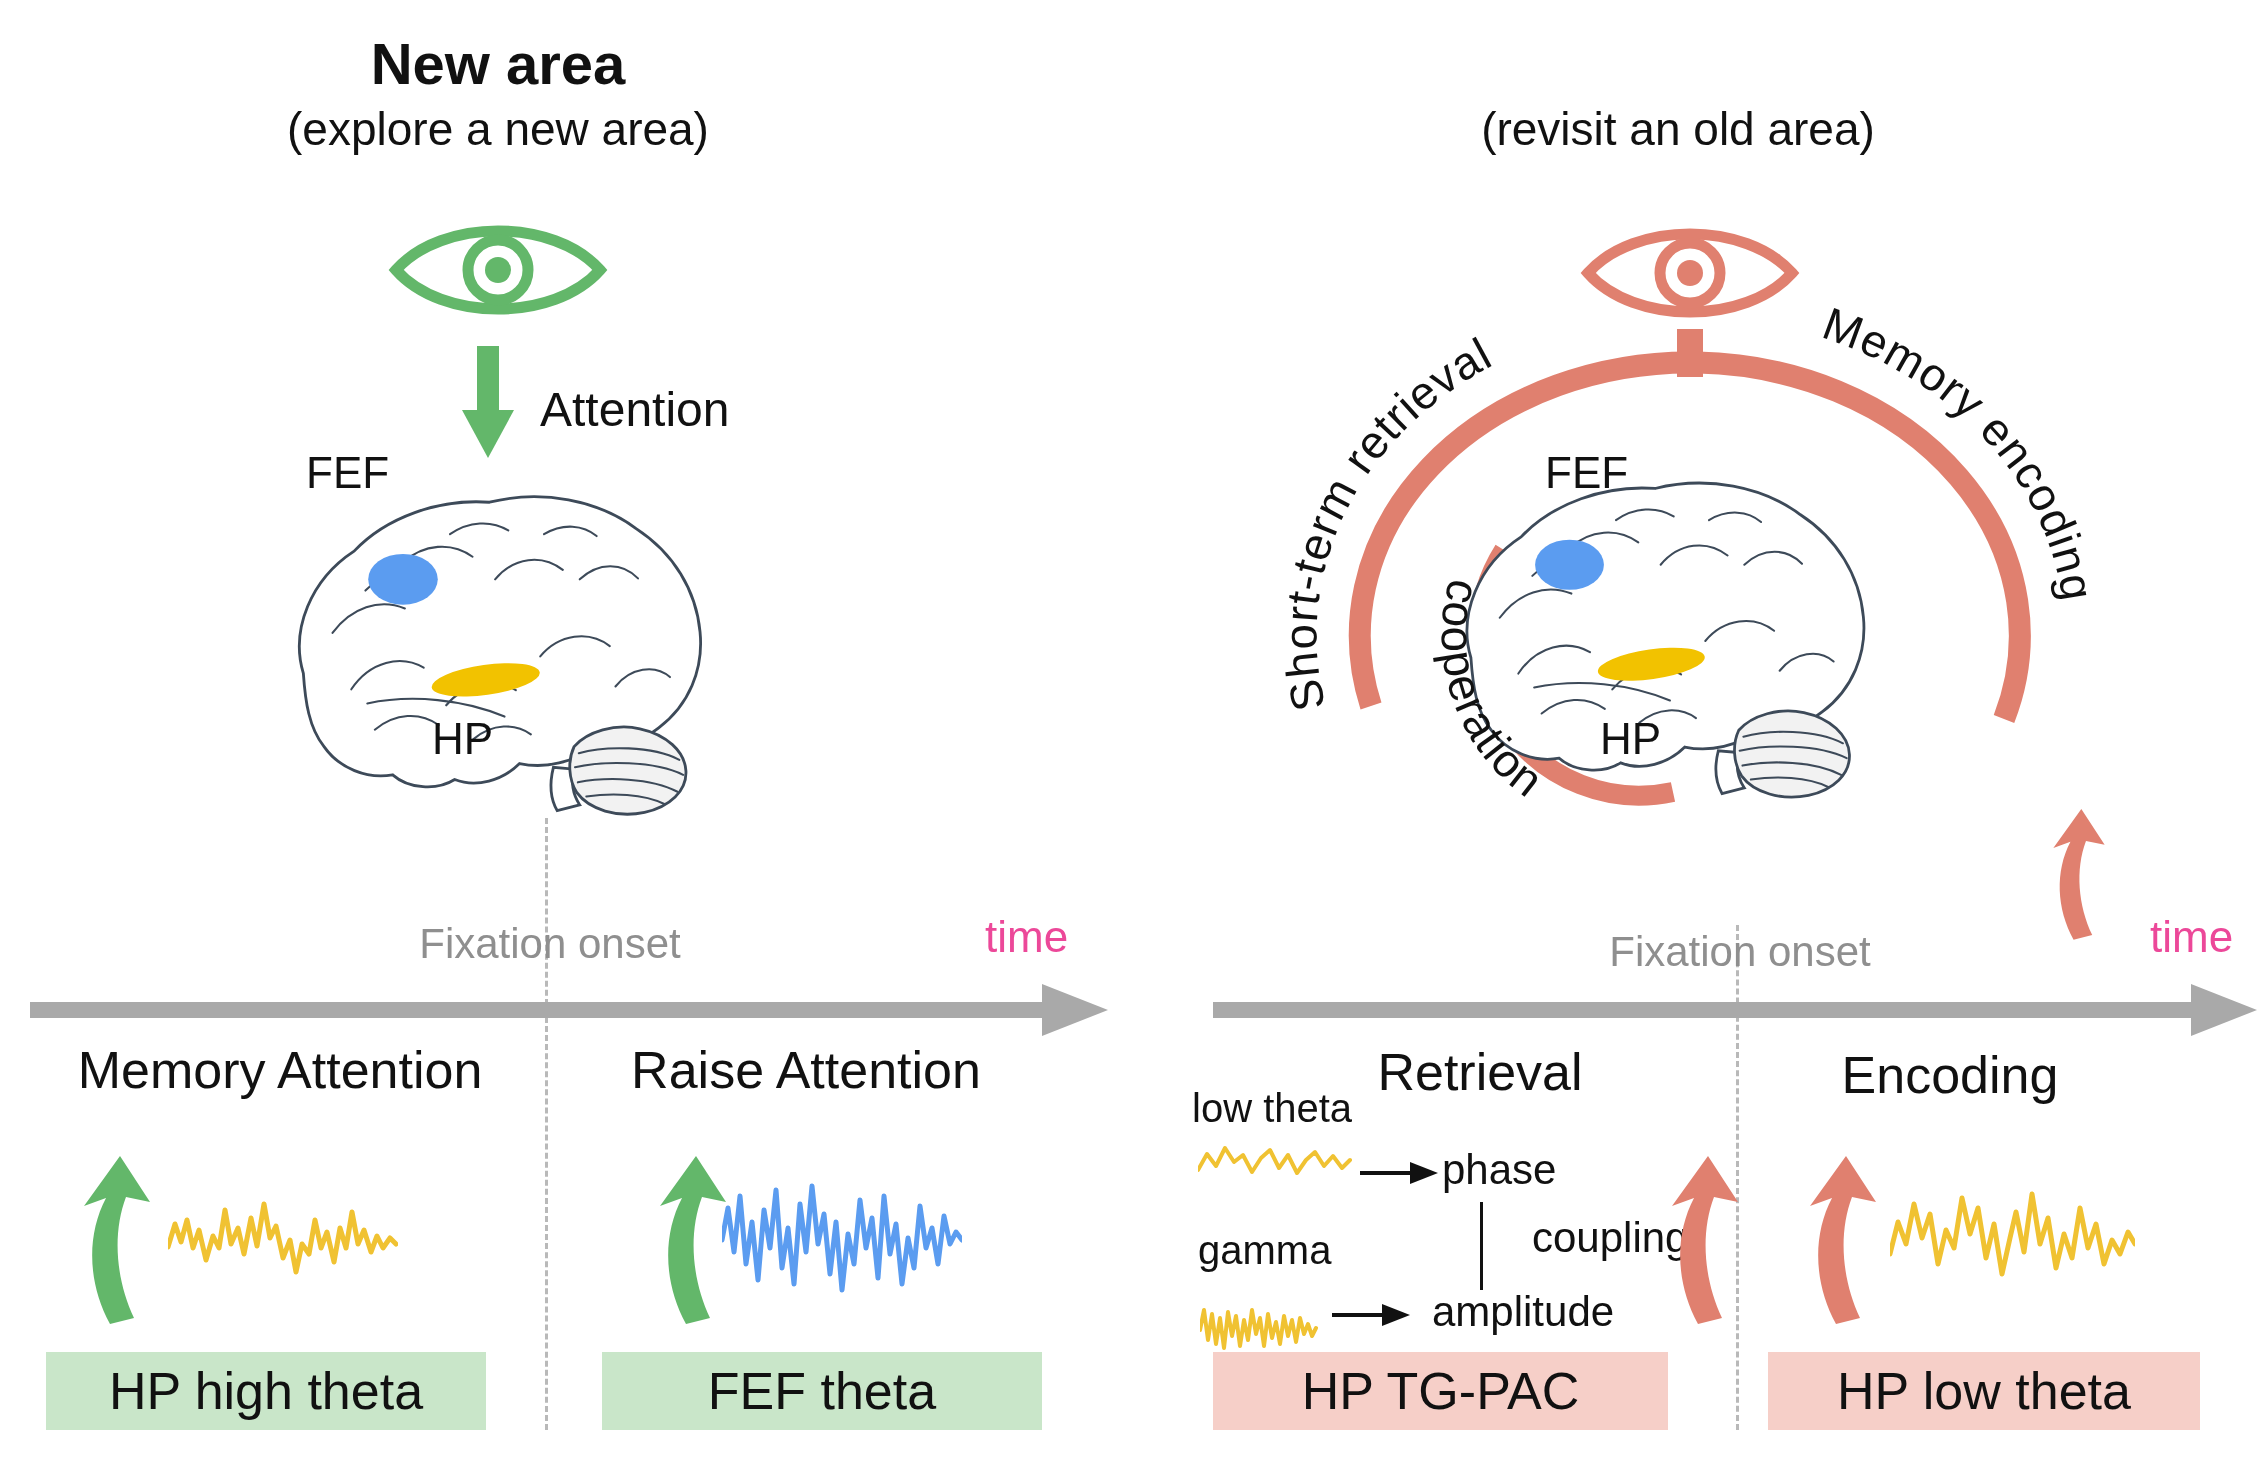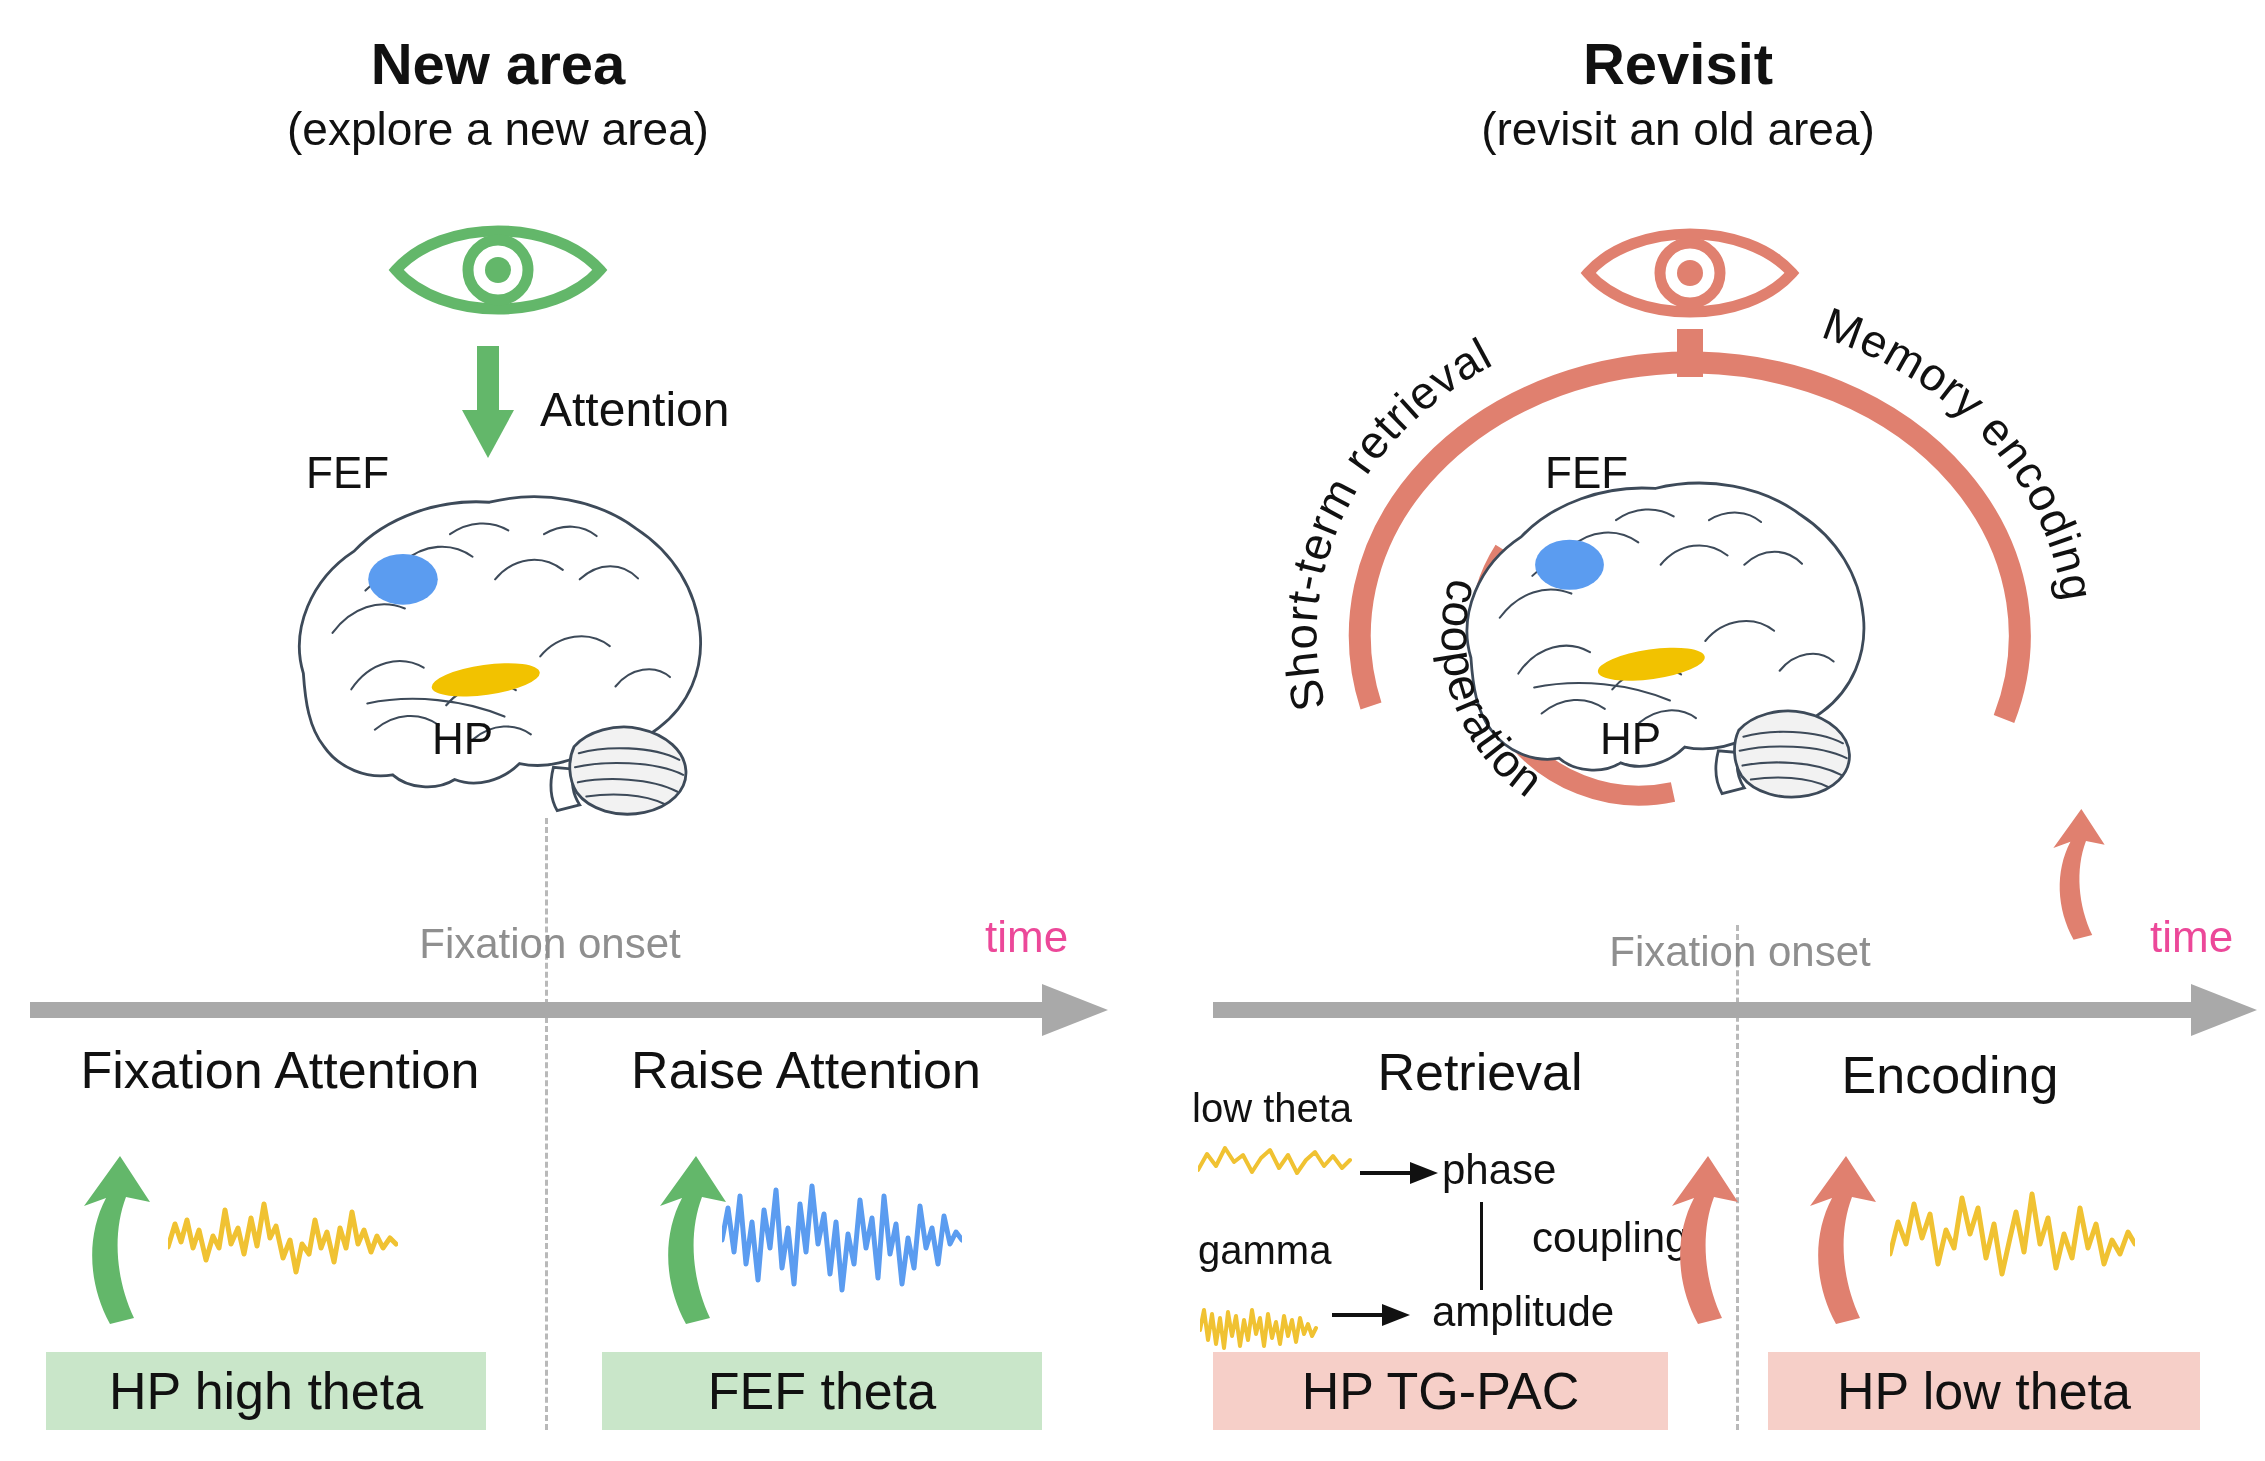--- a/index.html
+++ b/index.html
@@ -107,41 +107,40 @@
 
   <div class="abs dash" style="left:545px;top:818px;height:612px;"></div>
   <div class="abs t-center label-sm gray" style="left:370px;top:920px;width:360px;z-index:2;">Fixation onset</div>
   <div class="abs label-md darkgray" style="left:985px;top:912px;">time</div>
 
   <svg class="abs" style="left:30px;top:982px;" width="1080" height="56" viewBox="0 0 1080 56">
     <line x1="0" y1="28" x2="1016" y2="28" class="tl-line"></line>
     <polygon points="1012,2 1078,28 1012,54" class="tl-head"></polygon>
   </svg>
 
-  <div class="abs t-center label-xl" style="left:70px;top:1040px;width:420px;">Fixation Attention</div>
+  <div class="abs t-center label-xl" style="left:70px;top:1040px;width:420px;">Memory Attention</div>
   <div class="abs t-center label-xl" style="left:596px;top:1040px;width:420px;">Raise Attention</div>
 
   <svg class="abs" style="left:72px;top:1152px;" width="90" height="175" viewBox="0 0 90 175">
     <use href="#curve-arrow" class="fill-green"></use>
   </svg>
   <svg class="abs" style="left:168px;top:1152px;" width="230" height="175" viewBox="0 0 230 175">
     <polyline class="wave-yellow" points="0,95 7,72 13,90 19,68 25,96 31,78 38,108 45,84 51,96 57,58 63,92 70,76 76,102 83,66 89,94 96,52 102,86 108,74 115,106 122,88 128,120 134,92 141,102 147,68 153,96 159,80 166,110 172,76 178,96 184,60 190,92 196,78 203,100 209,84 215,96 222,86 228,92"></polyline>
   </svg>
 
   <svg class="abs" style="left:648px;top:1152px;" width="90" height="175" viewBox="0 0 90 175">
     <use href="#curve-arrow" class="fill-green"></use>
   </svg>
   <svg class="abs" style="left:722px;top:1152px;" width="240" height="175" viewBox="0 0 240 175">
     <polyline class="wave-blue" points="0,88 6,56 12,100 18,44 24,112 30,70 36,128 42,58 48,96 54,38 60,116 66,76 72,132 78,52 84,100 90,34 96,92 102,62 108,122 114,70 120,138 126,82 132,112 138,48 144,96 150,66 156,126 162,44 168,102 174,72 180,132 186,86 192,116 198,54 204,96 210,76 216,112 222,64 228,92 234,80 240,88"></polyline>
   </svg>
 
   <div class="abs box green-bg" style="left:46px;top:1352px;width:440px;">HP high theta</div>
   <div class="abs box green-bg" style="left:602px;top:1352px;width:440px;">FEF theta</div>
 
-  <div class="abs t-center title" style="left:1378px;top:30px;width:600px;">Revisit</div>
   <div class="abs t-center subtitle" style="left:1378px;top:102px;width:600px;">(revisit an old area)</div>
 
   <svg class="abs" style="left:1180px;top:205px;z-index:1;" width="1010" height="645" viewBox="0 0 1010 645">
 
     <path class="arc-band" d="M 191 501 A 330 273 0 1 1 824 514"></path>
 
     <line x1="510" y1="124" x2="510" y2="172" class="stroke-salmon" stroke-width="26"></line>
     <use href="#eye-shape" transform="translate(400,6)" class="salmon-eye"></use>
 
     <path class="arc-band-inner" d="M 324 345 A 160 160 0 0 0 493 587"></path>

